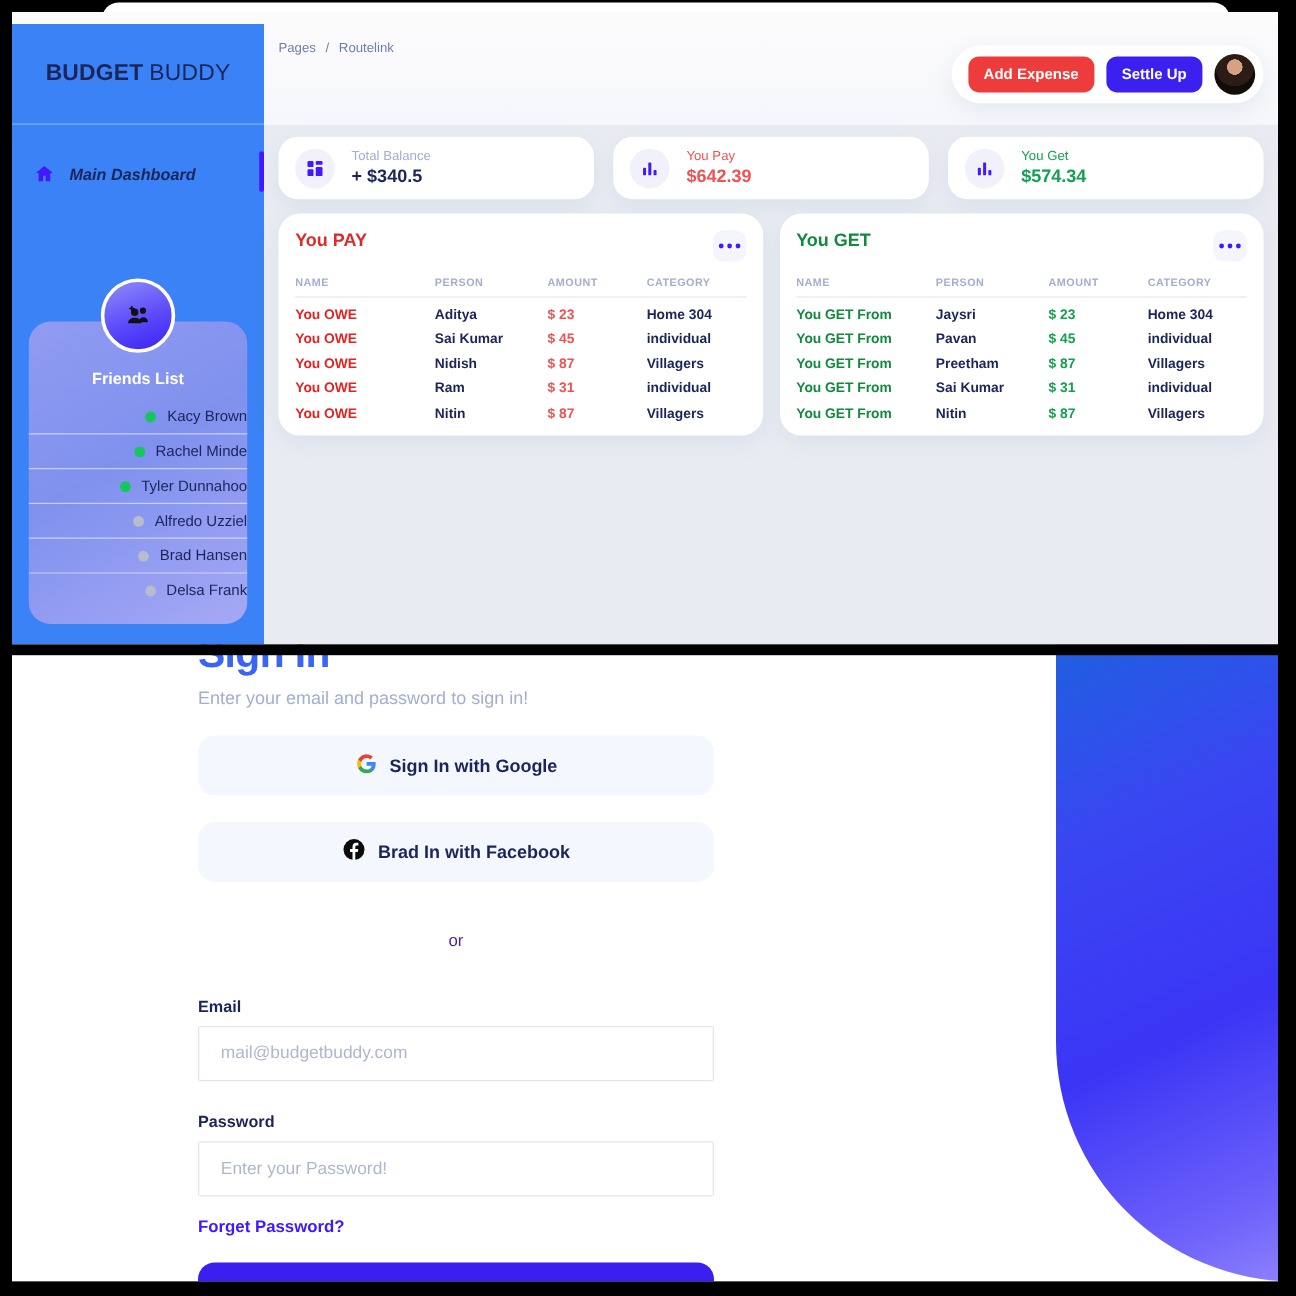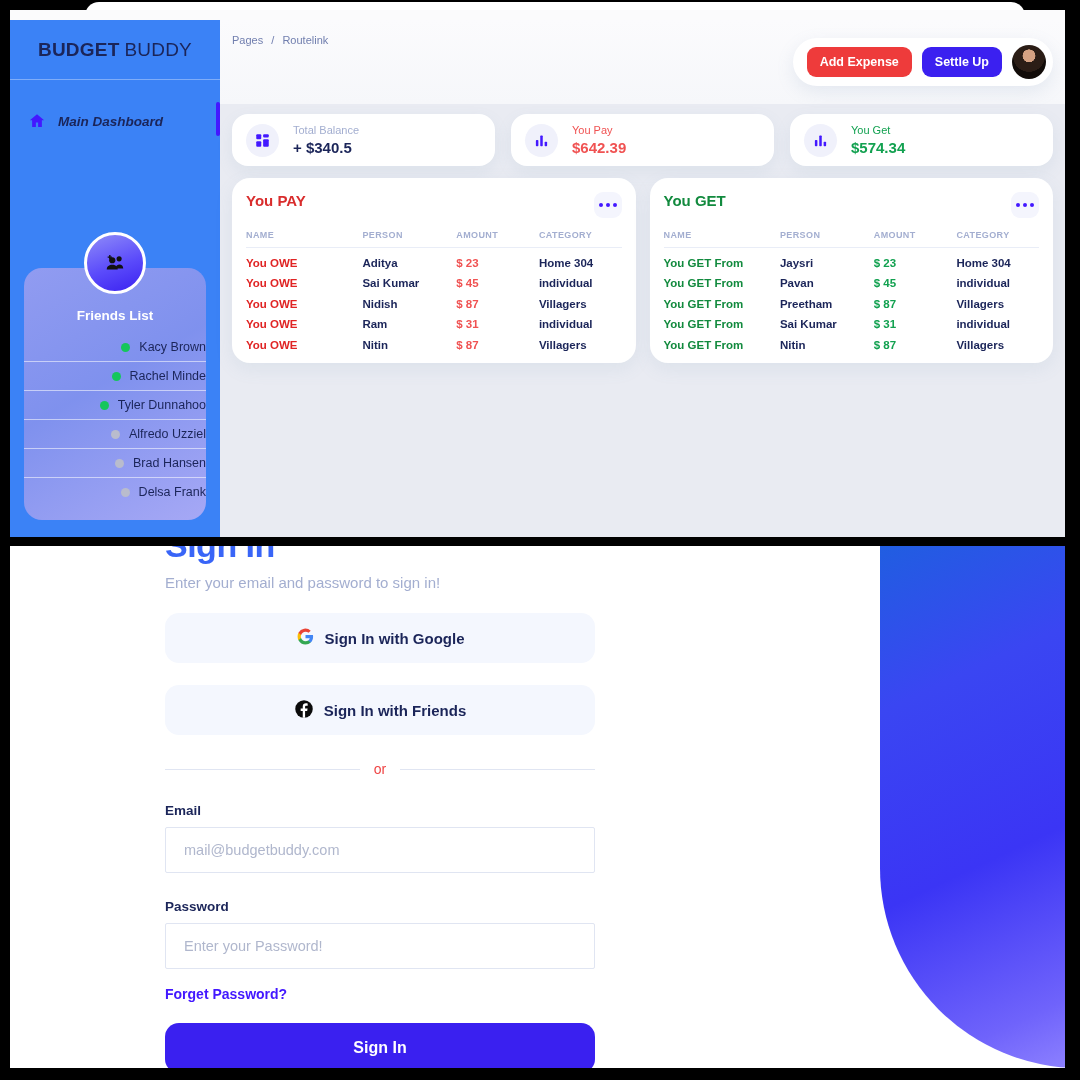--- a/index.html
+++ b/index.html
@@ -39,21 +39,21 @@
     background: #ffffff;
     overflow: hidden;
   }
 
   
   .sidebar {
     position: absolute; left: 0; top: 0; width: 210px; height: 517px;
     background: #3b82f6;
   }
   .brand {
-    height: 60px;
+    height: 84px;
     display: flex; align-items: center; justify-content: center;
     border-bottom: 1px solid rgba(255,255,255,.35);
     color: #1b2559;
     font-size: 19px; letter-spacing: .2px;
   }
   .brand .b1 { font-weight: 800; }
   .brand .b2 { font-weight: 400; margin-left: 5px; }
 
   .nav-item {
     display: flex; align-items: center; gap: 12px;
@@ -206,21 +206,21 @@
   .si-sub { margin-top: 10px; font-size: 15px; color: #a3aed0; }
 
   .social-btn {
     margin-top: 22px; height: 50px; background: #f4f7fe; border-radius: 14px;
     display: flex; align-items: center; justify-content: center; gap: 10px;
     font-size: 15px; font-weight: 700; color: #1b2559; cursor: pointer;
     border: none; width: 100%; font-family: "Liberation Sans", sans-serif;
   }
   .or-row {
     display: flex; align-items: center; gap: 14px;
-    margin-top: 26px; color: #ef4444; font-size: 14px;
+    margin-top: 26px; color: #4c1d95; font-size: 14px; flex-direction: column;
   }
   .or-row .line { flex: 1; height: 1px; background: #e0e5f2; }
 
   .field-label {
     margin-top: 26px; font-size: 13.5px; font-weight: 700; color: #1b2559;
   }
   .field-input {
     margin-top: 9px; width: 100%; height: 46px; border-radius: 2px;
     border: 1px solid #e0e5f2; background: #fff;
     padding: 0 18px; font-size: 14.5px; color: #1b2559;
@@ -514,21 +514,21 @@
         <span>Sign In with Google</span>
       </button>
 
       <button class="social-btn">
         <span>
           <svg viewBox="0 0 24 24" width="20" height="20">
             <circle cx="12" cy="12" r="10.5" fill="#0b0b0b"></circle>
             <path fill="#fff" d="M13.3 22.4v-8.1h2.5l.5-3h-3V9.5c0-.9.3-1.5 1.6-1.5h1.5V5.3c-.3 0-1.2-.1-2.2-.1-2.2 0-3.7 1.3-3.7 3.8v2.3H8v3h2.5v8.1z"></path>
           </svg>
         </span>
-        <span>Sign In with Friends</span>
+        <span>Brad In with Facebook</span>
       </button>
 
       <div class="or-row">
         <span class="line"></span>
         <span>or</span>
         <span class="line"></span>
       </div>
 
       <div class="field-label">Email</div>
       <input class="field-input" type="text" placeholder="mail@budgetbuddy.com" style="">

